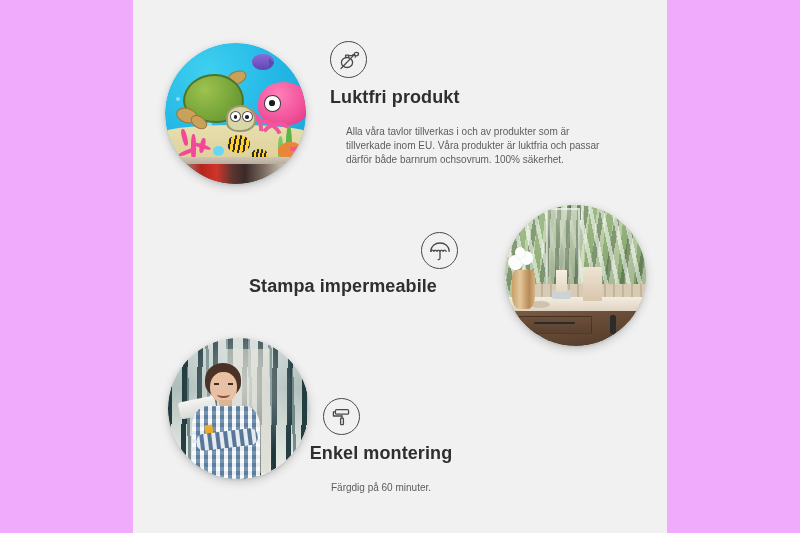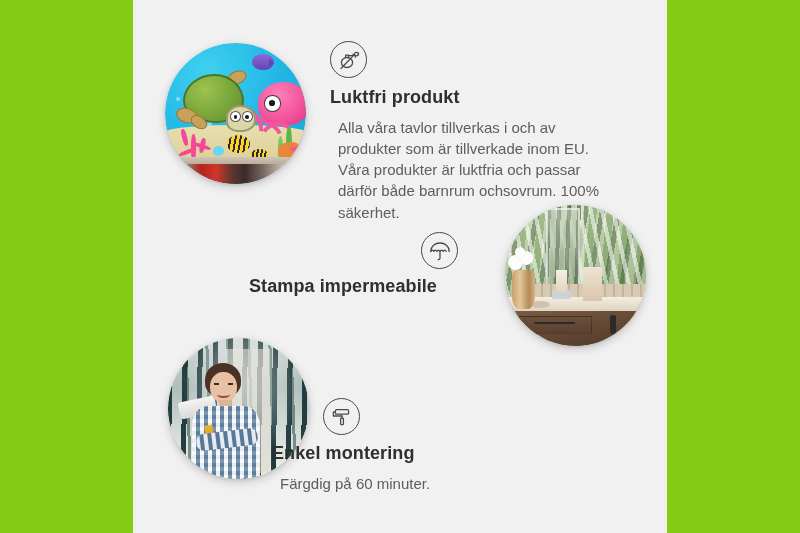--- a/index.html
+++ b/index.html
@@ -10,21 +10,21 @@
   body {
     width: 800px;
     height: 533px;
     font-family: "Liberation Sans", sans-serif;
     overflow: hidden;
   }
   #stage {
     position: relative;
     width: 800px;
     height: 533px;
-    background: #84cc16;
+    background: #f0abfc;
   }
   
   #panel {
     position: absolute;
     left: 133px;
     top: 0;
     width: 534px;
     height: 533px;
     background: #f1f1f1;
   }
@@ -317,35 +317,35 @@
     border:1.6px solid #4a4a4a;
     display:flex; align-items:center; justify-content:center;
     box-sizing:border-box;
   }
   .feature{ position:absolute; }
   .feature .title{
     color:#2f2f2f; font-size:18px; font-weight:bold; letter-spacing:.1px;
     margin:0; line-height:1.2;
   }
   .feature .desc{
-    color:#5d5d5d; font-size:15px; line-height:1.42; margin:8px;
+    color:#5d5d5d; font-size:10px; line-height:1.42; margin:16px;
   }
 
   
   #feature-odour{ left:330px; top:41px; width:300px; }
   #feature-odour .icon-circle{ margin-bottom:9px; }
   #feature-odour .title{ margin-bottom:5px; }
 
   
   #feature-waterproof{ left:210px; top:232px; width:266px; text-align:center; }
   #feature-waterproof .icon-circle{ margin:0 0 7px auto; margin-right:18px; }
   #feature-waterproof .title{ margin-bottom:12px; }
 
   
-  #feature-mounting{ left:272px; top:398px; width:218px; }
+  #feature-mounting{ left:272px; top:398px; width:218px; text-align:center; }
   #feature-mounting .icon-circle{ margin:0 auto 8px 51px; }
   #feature-mounting .title{ margin-bottom:3px; }
 </style>
 </head>
 <body>
 
 <div id="stage">
 
   <div id="panel"></div>
 

